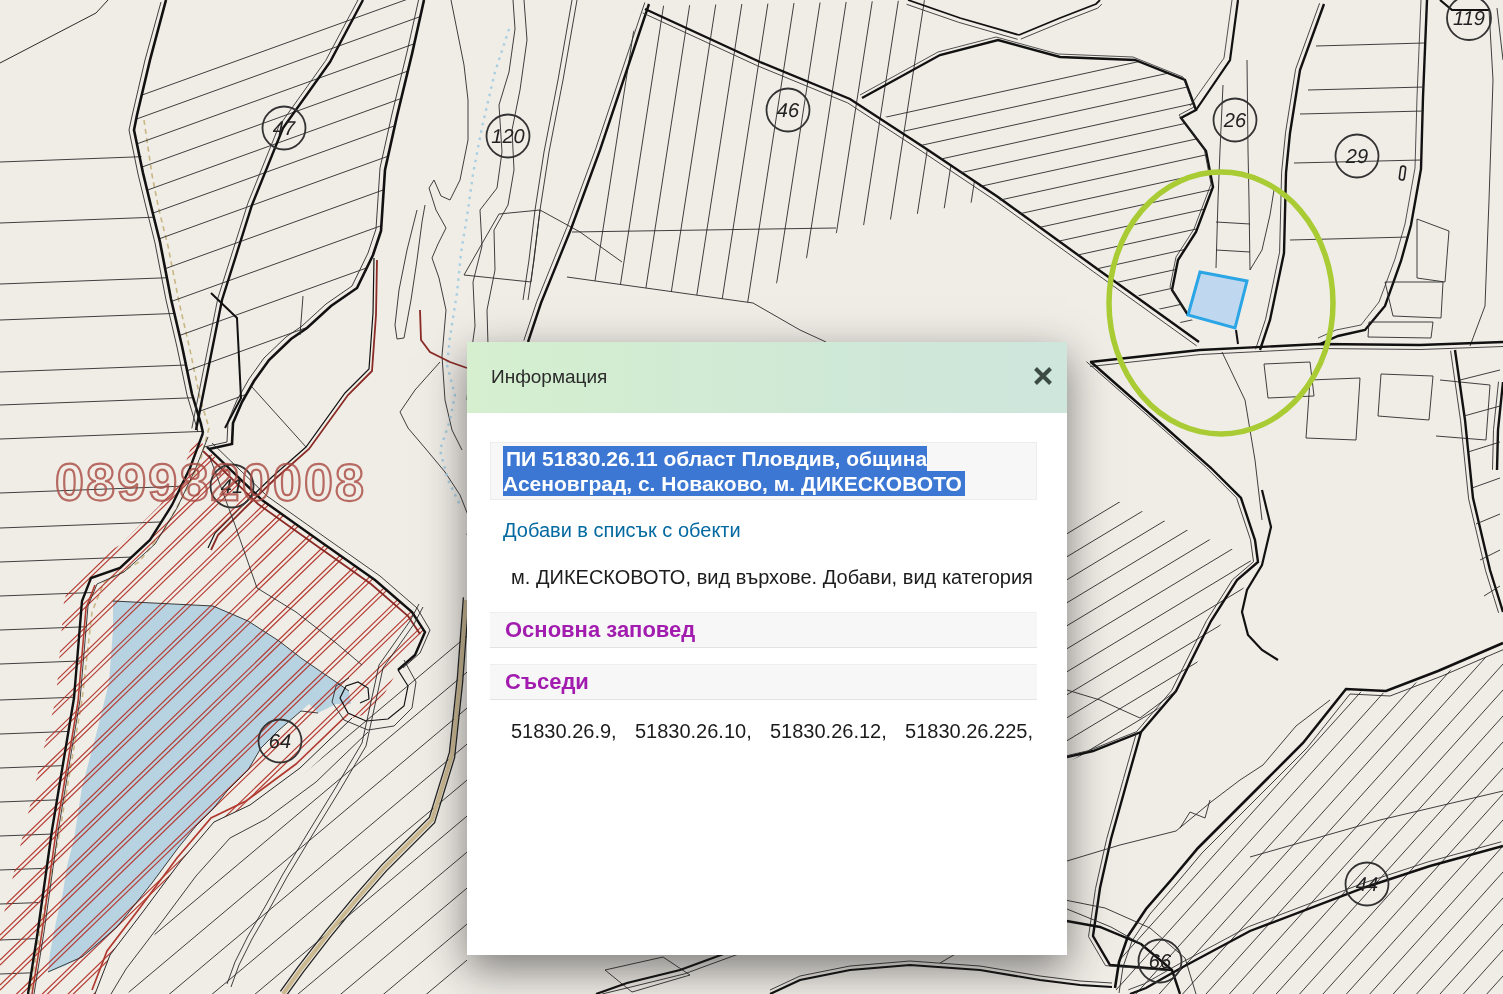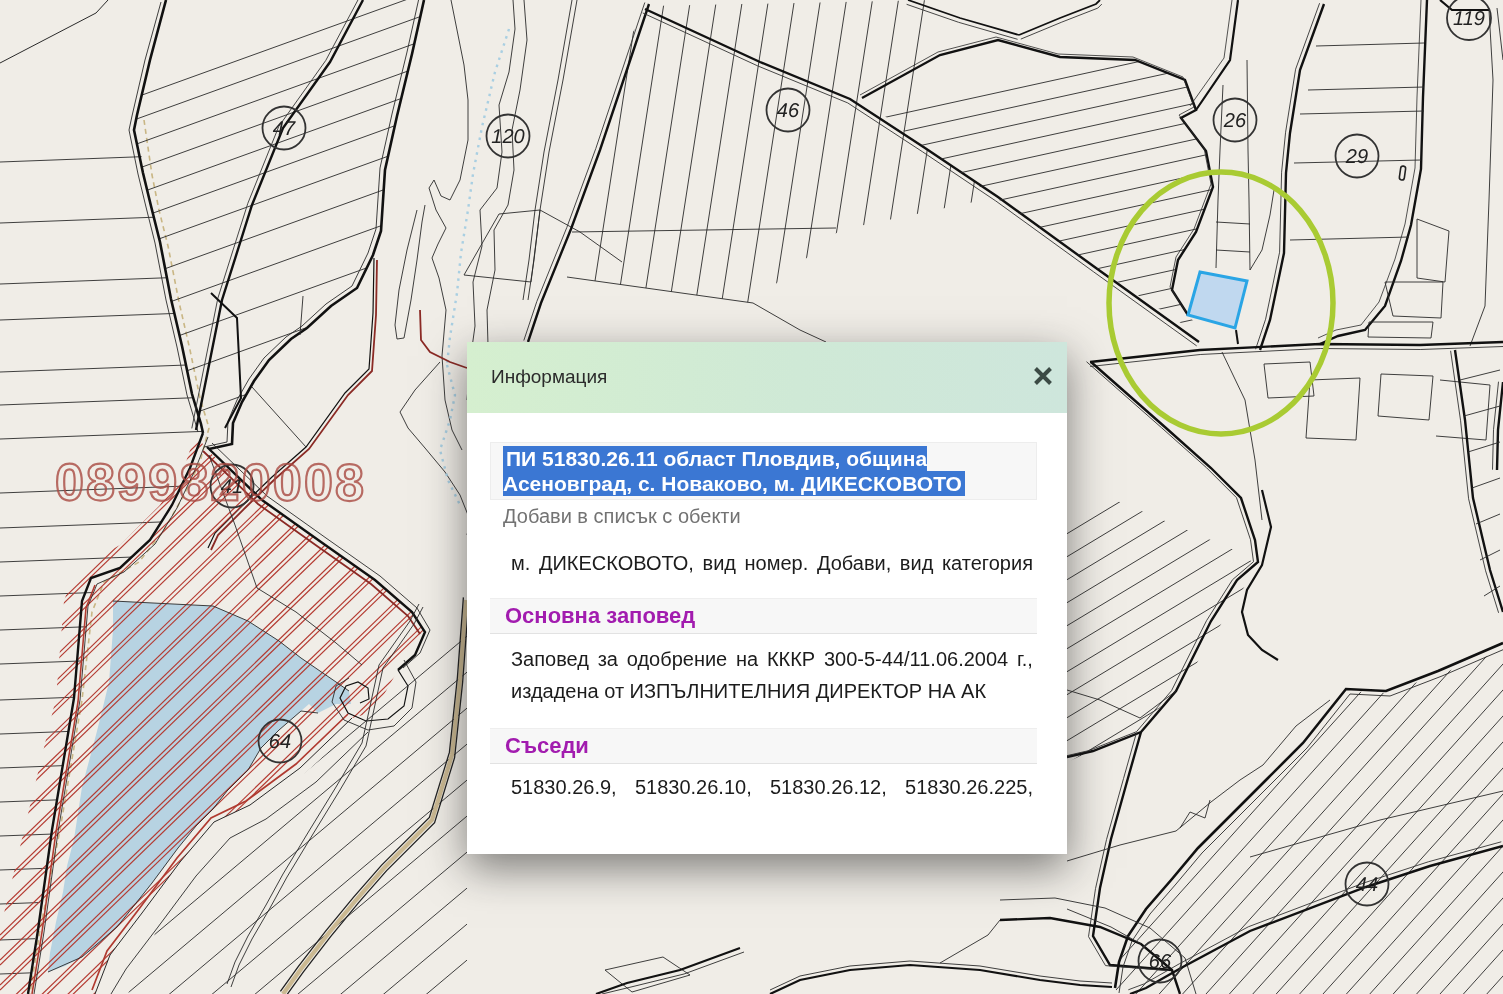--- a/index.html
+++ b/index.html
@@ -1,30 +1,30 @@
 <!DOCTYPE html>
 <html><head><meta charset="utf-8"><style>
 *{margin:0;padding:0;box-sizing:border-box}
 html,body{width:1503px;height:994px;overflow:hidden;font-family:"Liberation Sans",sans-serif;-webkit-font-smoothing:antialiased}
 text{-webkit-font-smoothing:antialiased}
 .stage{position:relative;width:1503px;height:994px}
 .stage > svg{position:absolute;left:0;top:0;will-change:transform}
-.popup{position:absolute;left:467px;top:342px;width:600px;height:512px;background:#fff;overflow:hidden;
+.popup{position:absolute;left:467px;top:342px;width:600px;height:613px;background:#fff;overflow:hidden;
   box-shadow:0 14px 40px rgba(30,30,30,.55)}
 .ph{position:relative;height:71px;background:linear-gradient(90deg,#d5efcf 0%,#cfe9d6 55%,#cee6dc 100%)}
 .pht{position:absolute;left:24px;top:24px;font-size:19px;color:#2b2b2b}
 .phx{position:absolute;right:15px;top:25px}
 .pb{position:relative;height:542px;background:#fff;padding-top:29px}
 .tbar{margin:0 30px 0 23px;background:#f7f7f7;border:1px solid #ededed;padding:3px 16px 3px 12px}
 .hl{display:inline;background:#3b77d3;color:#fff;font-weight:bold;font-size:21px;line-height:25px;padding:1px 3px}
-.lnk{margin:5px 0 0 36px;color:#737373;font-size:20px}
+.lnk{margin:19px 0 0 36px;color:#0369a1;font-size:20px}
 .txt{font-size:20px;color:#1c1c1c}
 .t1{margin:24px 34px 0 44px}
 .t2{margin:14px 34px 0 44px}
-.t3{margin:12px 34px 0 44px}
+.t3{margin:20px 34px 0 44px}
 .jl{display:flex;justify-content:space-between;height:32px;align-items:baseline}
 .ll{height:32px}
 .sbar{margin:14px 30px 0 23px;background:#f7f7f7;border-top:1px solid #eee;border-bottom:1px solid #e2e2e2;
   padding:5px 0 6px 15px;font-weight:bold;font-size:22px;line-height:23px;color:#a21caf}
 .sb2{margin-top:16px}
 </style></head>
 <body>
 <div class="stage">
     <svg width="1503" height="994" viewBox="0 0 1503 994">
       <defs>
@@ -457,39 +457,27 @@
         </svg>
  </div>
  <div class="pb">
   <div class="tbar"><span class="hl">ПИ 51830.26.11 област Пловдив, община<br>Асеновград, с. Новаково, м. ДИКЕСКОВОТО</span></div>
   <div class="lnk">Добави в списък с обекти</div>
   <div class="txt t1">
     <div class="jl">
             <span>м.</span>
             <span>ДИКЕСКОВОТО,</span>
             <span>вид</span>
-            <span>номер.</span>
+            <span>върхове.</span>
             <span>Добави,</span>
             <span>вид</span>
             <span>категория</span>
           </div>
   </div>
   <div class="sbar">Основна заповед</div>
-  <div class="txt t2">
-    <div class="jl">
-            <span>Заповед</span>
-            <span>за</span>
-            <span>одобрение</span>
-            <span>на</span>
-            <span>КККР</span>
-            <span>300-5-44/11.06.2004</span>
-            <span>г.,</span>
-          </div>
-    <div class="ll">издадена от ИЗПЪЛНИТЕЛНИЯ ДИРЕКТОР НА АК</div>
-  </div>
   <div class="sbar sb2">Съседи</div>
   <div class="txt t3">
     <div class="jl">
             <span>51830.26.9,</span>
             <span>51830.26.10,</span>
             <span>51830.26.12,</span>
             <span>51830.26.225,</span>
           </div>
   </div>
  </div>

